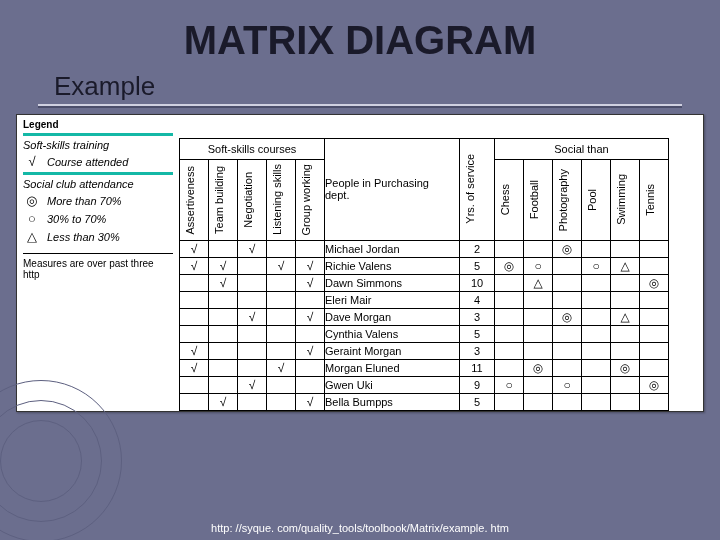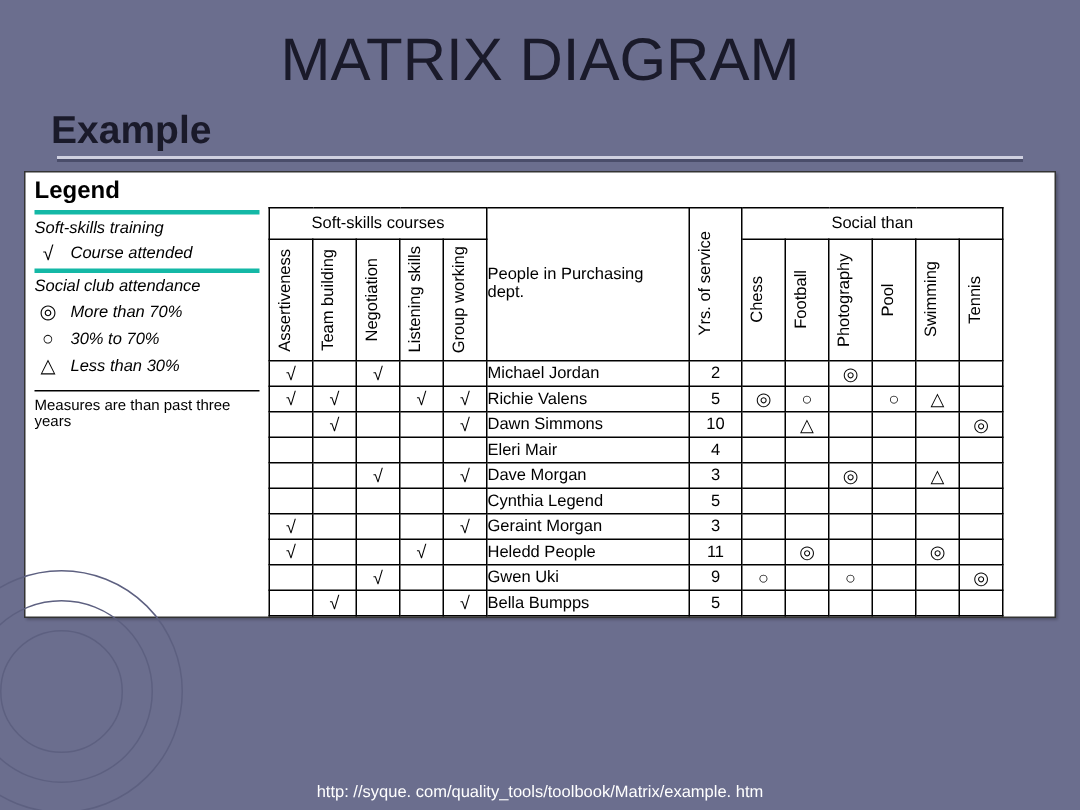--- a/index.html
+++ b/index.html
@@ -21,27 +21,27 @@
   .bg-circles div {
     position: absolute;
     border: 1px solid #5d6080;
     border-radius: 50%;
   }
   .title {
     text-align: center;
     font-size: 40px;
     color: #1a1a2a;
     padding: 18px 0 4px 0;
-    font-weight: normal;
+    font-weight: bold;
   }
   .subtitle {
     font-size: 26px;
     color: #1a1a2a;
-    font-weight: bold;
-    padding: 4px 0 2px 34px;
+    font-weight: normal;
+    padding: 4px 0 2px 54px;
   }
   .rule {
     margin: 0 38px 6px 38px;
     border-top: 2px solid #cfd0e0;
     border-bottom: 2px solid #4a4d6a;
     height: 0;
   }
   .panel {
     margin: 0 16px;
     background: #fff;
@@ -51,21 +51,21 @@
     color: #000;
     box-shadow: 1px 1px 2px rgba(0,0,0,0.3);
   }
   .legend {
     width: 150px;
     padding: 4px 6px;
     display: flex;
     flex-direction: column;
     gap: 3px;
   }
-  .legend-title { font-weight: bold; font-size: 16px; }
+  .legend-title { font-weight: bold; font-size: 10px; }
   .legend-row { display: flex; align-items: center; gap: 6px; }
   .legend-sym { width: 18px; text-align: center; font-size: 13px; }
   .legend-text { flex: 1; font-style: italic; }
   .legend-head { font-style: italic; border-top: 3px solid #14b8a6; padding-top: 3px; }
   .legend-note { font-size: 10px; margin-top: 6px; border-top:1px solid #000; padding-top:4px;}
   .softcol { border-left: 1px solid #000; }
   table { border-collapse: collapse; margin-top: 23px; }
   td, th { border: 1px solid #000; padding: 2px 4px; font-size: 11px; font-weight: normal; }
   .vcol { width: 18px; }
   .vcol div { writing-mode: vertical-rl; transform: rotate(180deg); white-space: nowrap; font-size: 11px; padding: 2px 0;}
@@ -111,21 +111,21 @@
       <div class="legend-text">More than 70%</div>
     </div>
     <div class="legend-row">
       <div class="legend-sym">○</div>
       <div class="legend-text">30% to 70%</div>
     </div>
     <div class="legend-row">
       <div class="legend-sym">△</div>
       <div class="legend-text">Less than 30%</div>
     </div>
-    <div class="legend-note">Measures are than past three years</div>
+    <div class="legend-note">Measures are over past three http</div>
   </div>
 
   <table class="softcol">
     <tbody>
         <tr>
       <td colspan="5" class="grouphead">Soft-skills courses</td>
       <td rowspan="2" class="peoplecol" style="vertical-align:middle">People in Purchasing dept.</td>
       <td rowspan="2" class="vcol">
             <div>Yrs. of service</div>
           </td>
@@ -242,21 +242,21 @@
           <td class="cell mark"></td>
           <td class="cell mark">△</td>
           <td class="cell mark"></td>
         </tr>
         <tr>
           <td class="cell mark"></td>
           <td class="cell mark"></td>
           <td class="cell mark"></td>
           <td class="cell mark"></td>
           <td class="cell mark"></td>
-          <td class="peoplecol">Cynthia Legend</td>
+          <td class="peoplecol">Cynthia Valens</td>
           <td class="num">5</td>
           <td class="cell mark"></td>
           <td class="cell mark"></td>
           <td class="cell mark"></td>
           <td class="cell mark"></td>
           <td class="cell mark"></td>
           <td class="cell mark"></td>
         </tr>
         <tr>
           <td class="cell mark">√</td>
@@ -272,21 +272,21 @@
           <td class="cell mark"></td>
           <td class="cell mark"></td>
           <td class="cell mark"></td>
         </tr>
         <tr>
           <td class="cell mark">√</td>
           <td class="cell mark"></td>
           <td class="cell mark"></td>
           <td class="cell mark">√</td>
           <td class="cell mark"></td>
-          <td class="peoplecol">Heledd People</td>
+          <td class="peoplecol">Morgan Eluned</td>
           <td class="num">11</td>
           <td class="cell mark"></td>
           <td class="cell mark">◎</td>
           <td class="cell mark"></td>
           <td class="cell mark"></td>
           <td class="cell mark">◎</td>
           <td class="cell mark"></td>
         </tr>
         <tr>
           <td class="cell mark"></td>

